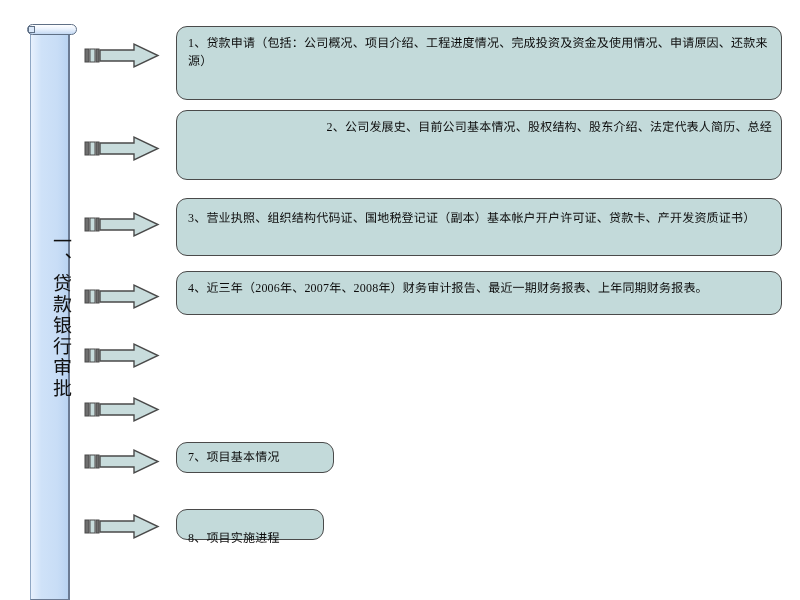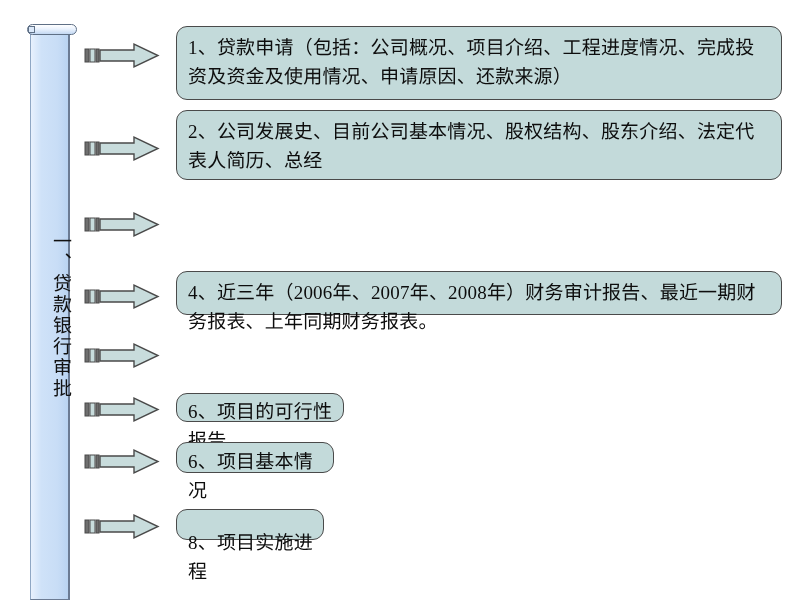--- a/index.html
+++ b/index.html
@@ -88,34 +88,34 @@
 
   
   .box {
     position: absolute;
     background: #c3dada;
     border: 1px solid #4a4a4a;
     border-radius: 11px;
     box-sizing: border-box;
     padding: 7px 9px 6px 11px;
     font-family: "Liberation Serif", "DejaVu Serif", serif;
-    font-size: 19px;
+    font-size: 12px;
     line-height: 1.52;
     color: #0d0d0d;
     letter-spacing: 0.2px;
   }
   .box.overflowing {
     overflow: visible;
     white-space: normal;
   }
   .box-text {
     display: block;
   }
   .box.wide-1 { left: 176px; top: 26px;  width: 606px; height: 74px; }
-  .box.wide-2 { left: 176px; top: 110px; width: 606px; height: 70px; }
+  .box.wide-2 { left: 176px; top: 110px; width: 606px; height: 70px; text-align: right; }
   .box.wide-3 { left: 176px; top: 198px; width: 606px; height: 58px; }
   .box.wide-4 { left: 176px; top: 271px; width: 606px; height: 44px; }
   .box.small-6 { left: 176px; top: 393px; width: 168px; height: 29px; padding-top: 4px; }
   .box.small-7 { left: 176px; top: 442px; width: 158px; height: 31px; padding-top: 5px; }
   .box.small-8 { left: 176px; top: 509px; width: 148px; height: 31px; padding-top: 19px; }
 
   .box.wide-3 .box-text {
     width: 620px;
     line-height: 2.1;
   }
@@ -198,30 +198,30 @@
     </div>
 
   <div class="box wide-1">
     <span class="box-text">1、贷款申请（包括：公司概况、项目介绍、工程进度情况、完成投资及资金及使用情况、申请原因、还款来源）</span>
   </div>
 
   <div class="box wide-2">
     <span class="box-text">2、公司发展史、目前公司基本情况、股权结构、股东介绍、法定代表人简历、总经</span>
   </div>
 
+  <div class="box wide-3 overflowing">
+    <span class="box-text">3、营业执照、组织结构代码证、国地税登记证（副本）基本帐户开户许可证、贷款卡、产开发资质证书）</span>
+  </div>
 
   <div class="box wide-4">
     <span class="box-text">4、近三年（2006年、2007年、2008年）财务审计报告、最近一期财务报表、上年同期财务报表。</span>
   </div>
 
-  <div class="box small-6">
-    <span class="box-text">6、项目的可行性报告</span>
-  </div>
 
   <div class="box small-7">
-    <span class="box-text">6、项目基本情况</span>
+    <span class="box-text">7、项目基本情况</span>
   </div>
 
   <div class="box small-8">
     <span class="box-text">8、项目实施进程</span>
   </div>
 
 </div>
 
 </body></html>

